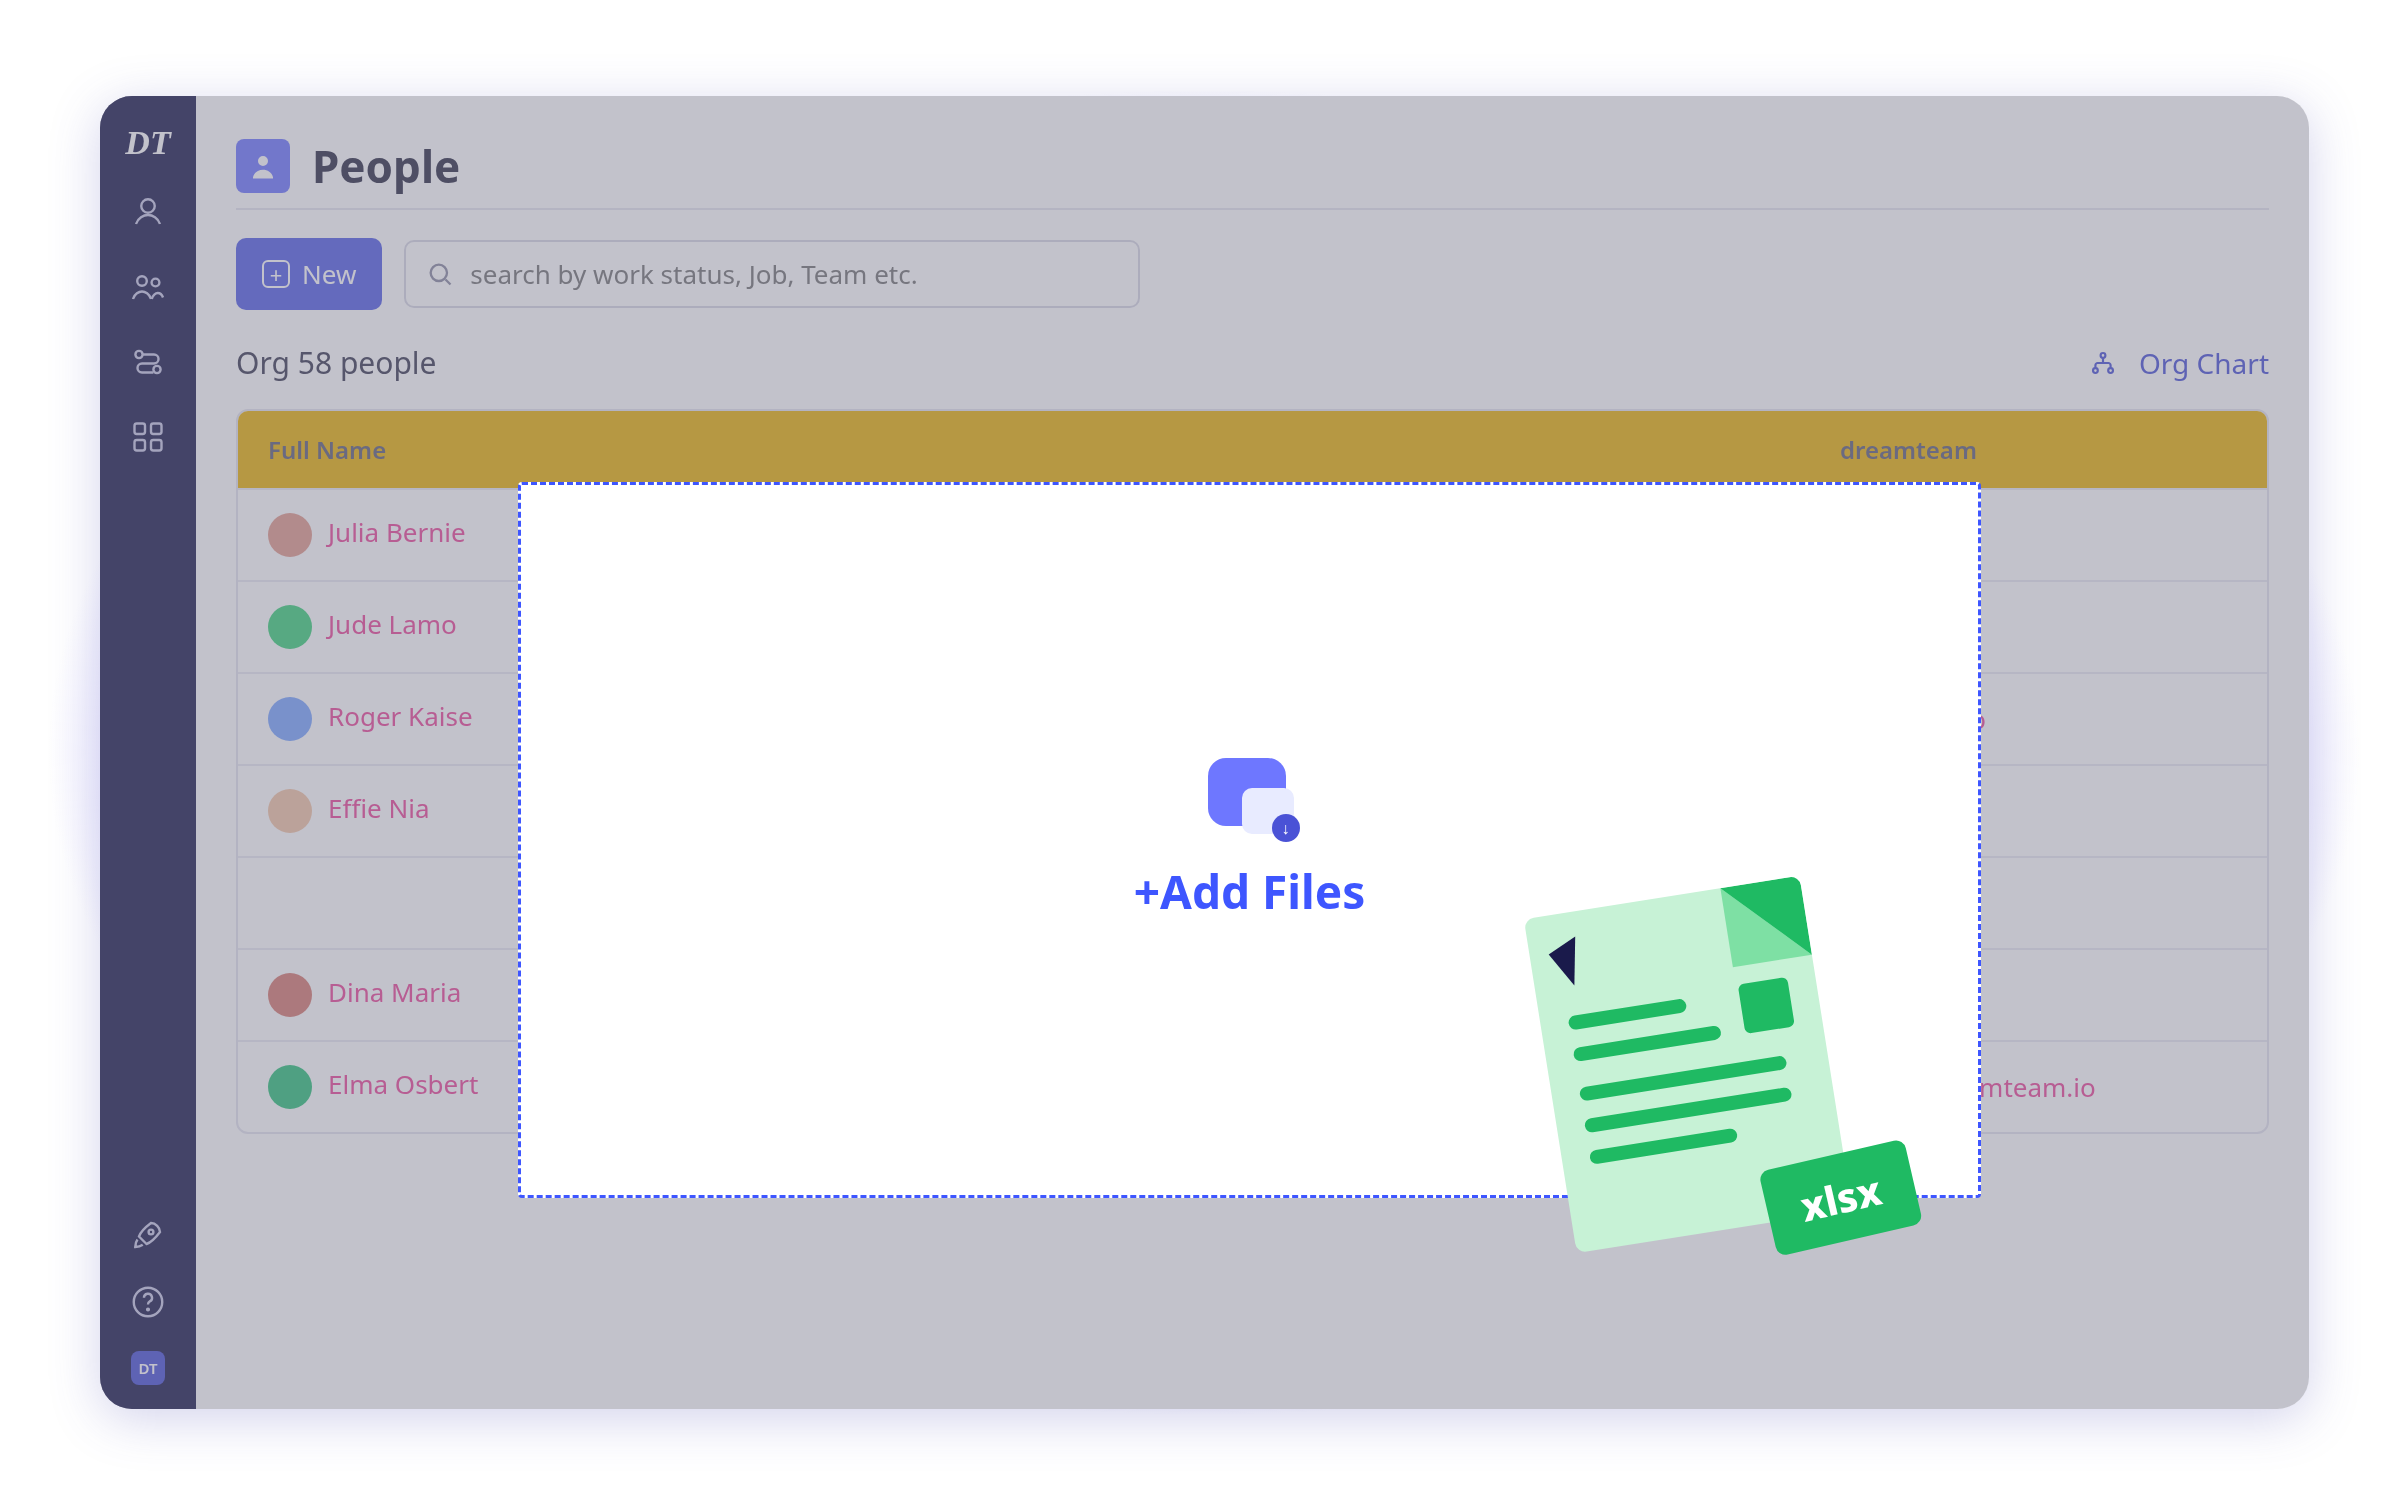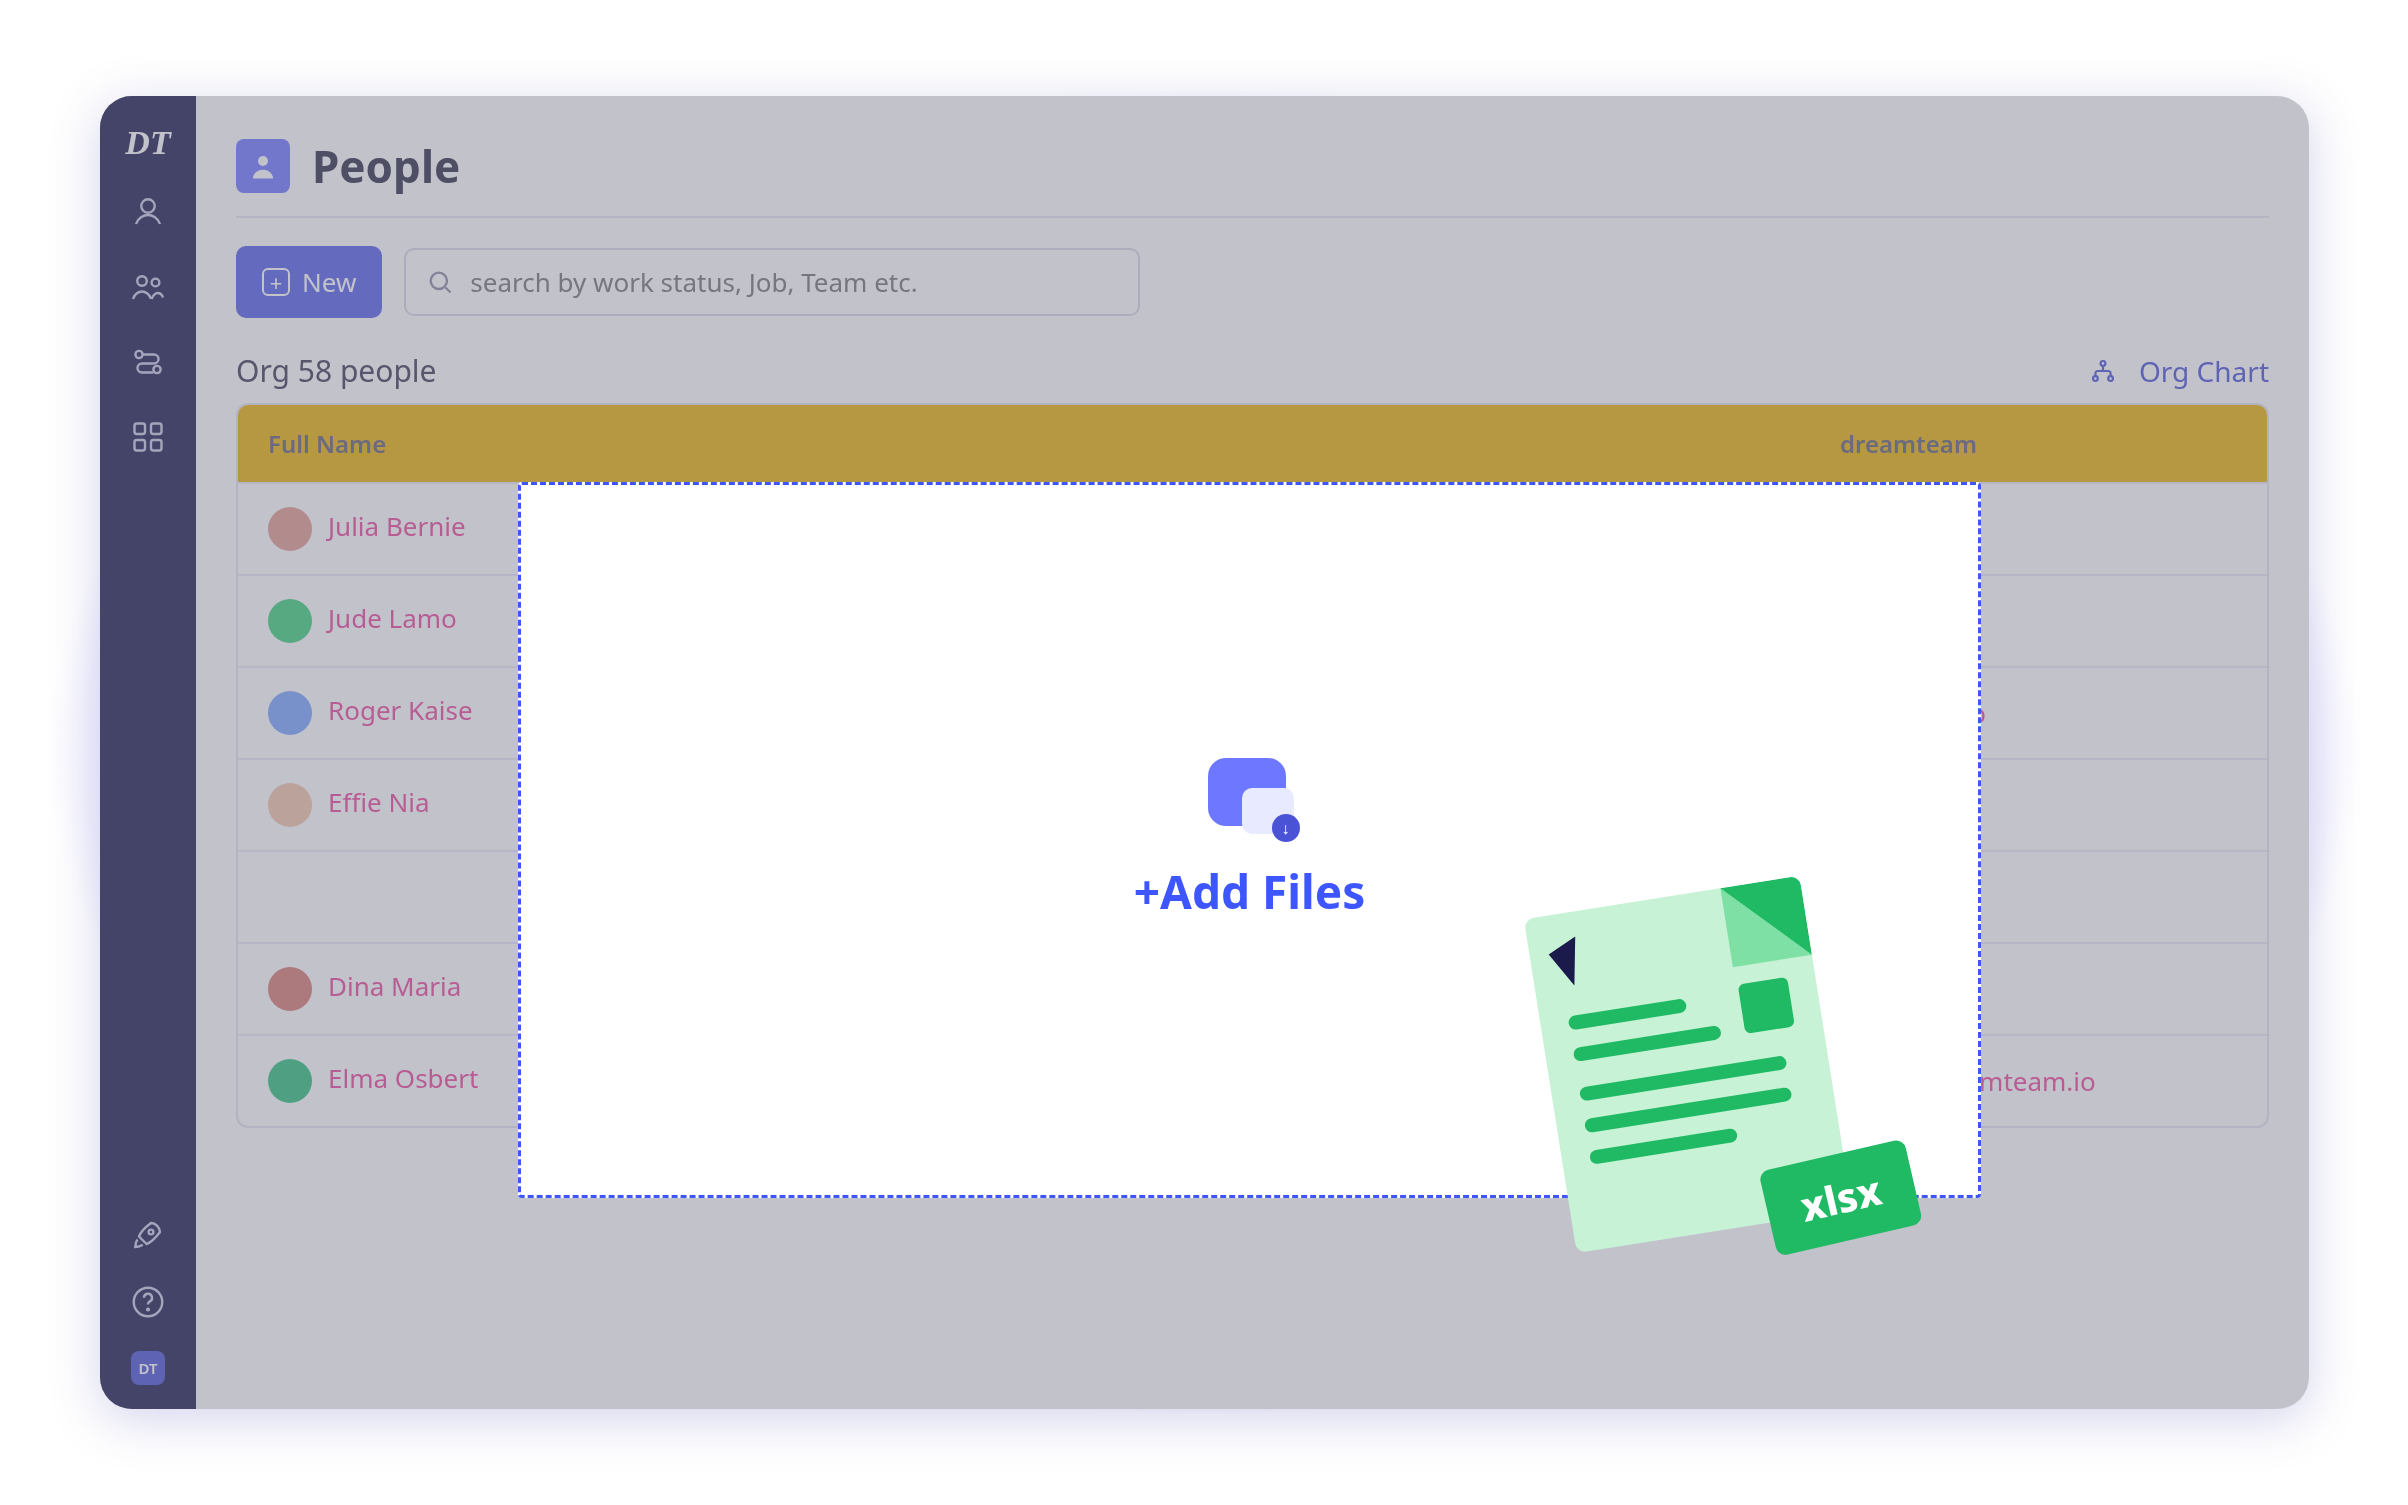--- a/index.html
+++ b/index.html
@@ -21,32 +21,32 @@
     display:flex;flex-direction:column;align-items:center;
     padding:28px 0 24px;
   }
   .brand{font-family:"Comic Sans MS",cursive;font-style:italic;font-size:34px;font-weight:700;color:#fff;margin-bottom:32px;}
   .navtop{display:flex;flex-direction:column;gap:34px;align-items:center;}
   .navbot{margin-top:auto;display:flex;flex-direction:column;gap:26px;align-items:center;}
   .sidebar svg{width:36px;height:36px;stroke:#c9c9e6;fill:none;stroke-width:1.6;}
   .chip{width:34px;height:34px;border-radius:8px;background:#4a52d6;color:#fff;display:flex;align-items:center;justify-content:center;font-size:15px;font-weight:600;}
   
   .main{flex:1;padding:40px 40px 0;display:flex;flex-direction:column;position:relative;}
-  .titlebar{display:flex;align-items:center;gap:22px;margin-bottom:20px;}
+  .titlebar{display:flex;align-items:center;gap:22px;margin-bottom:12px;}
   .title-ic{width:54px;height:54px;background:#6e77ff;border-radius:8px;display:flex;align-items:center;justify-content:center;}
   .title-ic svg{width:30px;height:30px;fill:#fff;}
   .title{font-size:44px;font-weight:700;color:#2c2c44;}
   .sep{height:2px;background:#e6e6ef;margin-bottom:28px;}
   .toolbar{display:flex;align-items:center;gap:22px;margin-bottom:32px;}
   .btn-new{display:flex;align-items:center;gap:12px;background:#5560e6;color:#fff;border:none;border-radius:10px;padding:18px 26px;font-size:26px;cursor:pointer;}
   .btn-new .plus{width:28px;height:28px;border:2px solid #fff;border-radius:6px;display:flex;align-items:center;justify-content:center;font-size:22px;line-height:1;}
   .search{flex:0 0 736px;display:flex;align-items:center;gap:16px;border:2px solid #d8d8e4;border-radius:10px;padding:14px 20px;}
   .search svg{width:28px;height:28px;stroke:#8b8ba2;fill:none;stroke-width:2;}
   .search input{border:none;outline:none;font-size:26px;color:#5b5b72;flex:1;background:transparent;}
-  .metabar{display:flex;align-items:center;justify-content:space-between;margin-bottom:12px;}
+  .metabar{display:flex;align-items:center;justify-content:space-between;margin-bottom:26px;}
   .org{font-size:30px;color:#3b3b52;}
   .orgchart{display:flex;align-items:center;gap:23px;color:#4a52d6;font-size:28px;cursor:pointer;}
   .orgchart svg{width:26px;height:26px;stroke:#4a52d6;fill:none;stroke-width:2;}
   
   .table{border:2px solid #e3e3ee;border-radius:12px;overflow:hidden;}
   .thead{display:flex;background:#eab308;}
   .th{padding:22px 30px;font-size:24px;color:#5f5f78;font-weight:600;}
   .c-name{flex:0 0 358px;}
   .c-col2{flex:0 0 358px;}
   .c-col3{flex:0 0 299px;}

